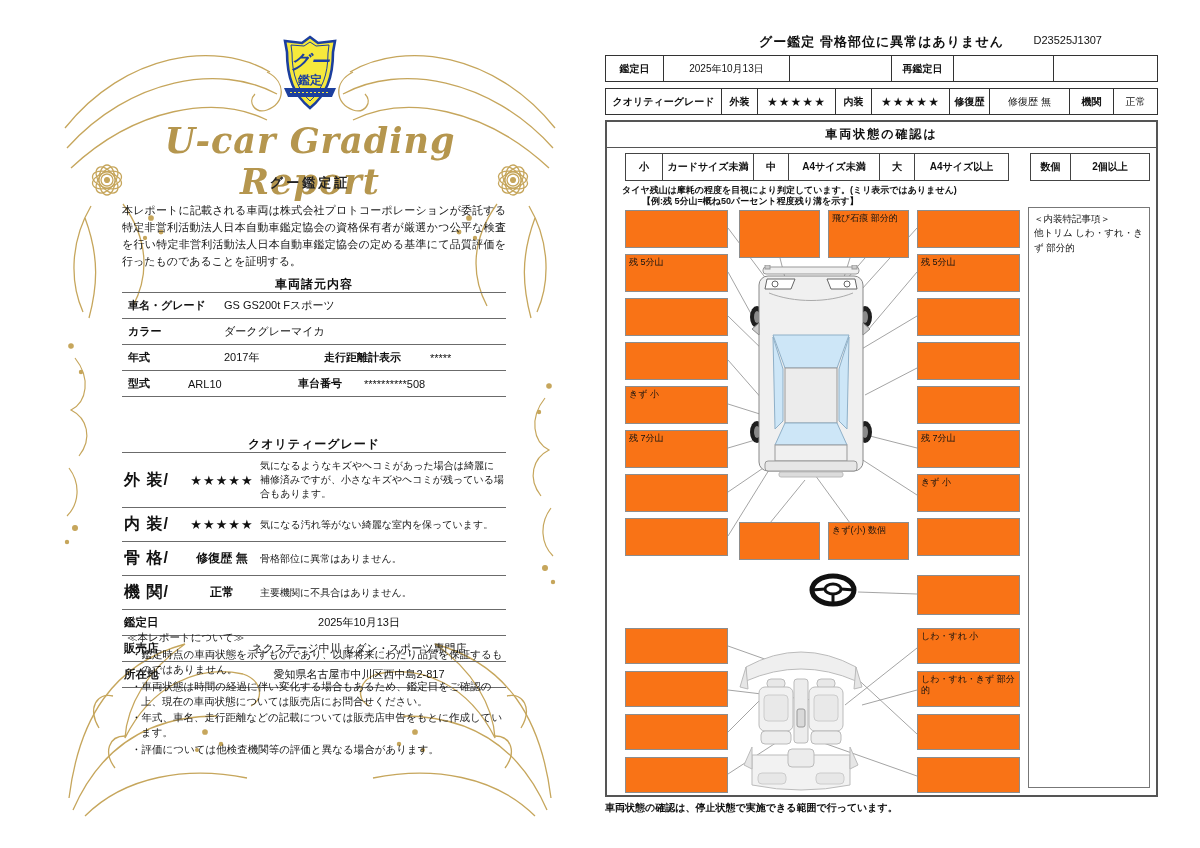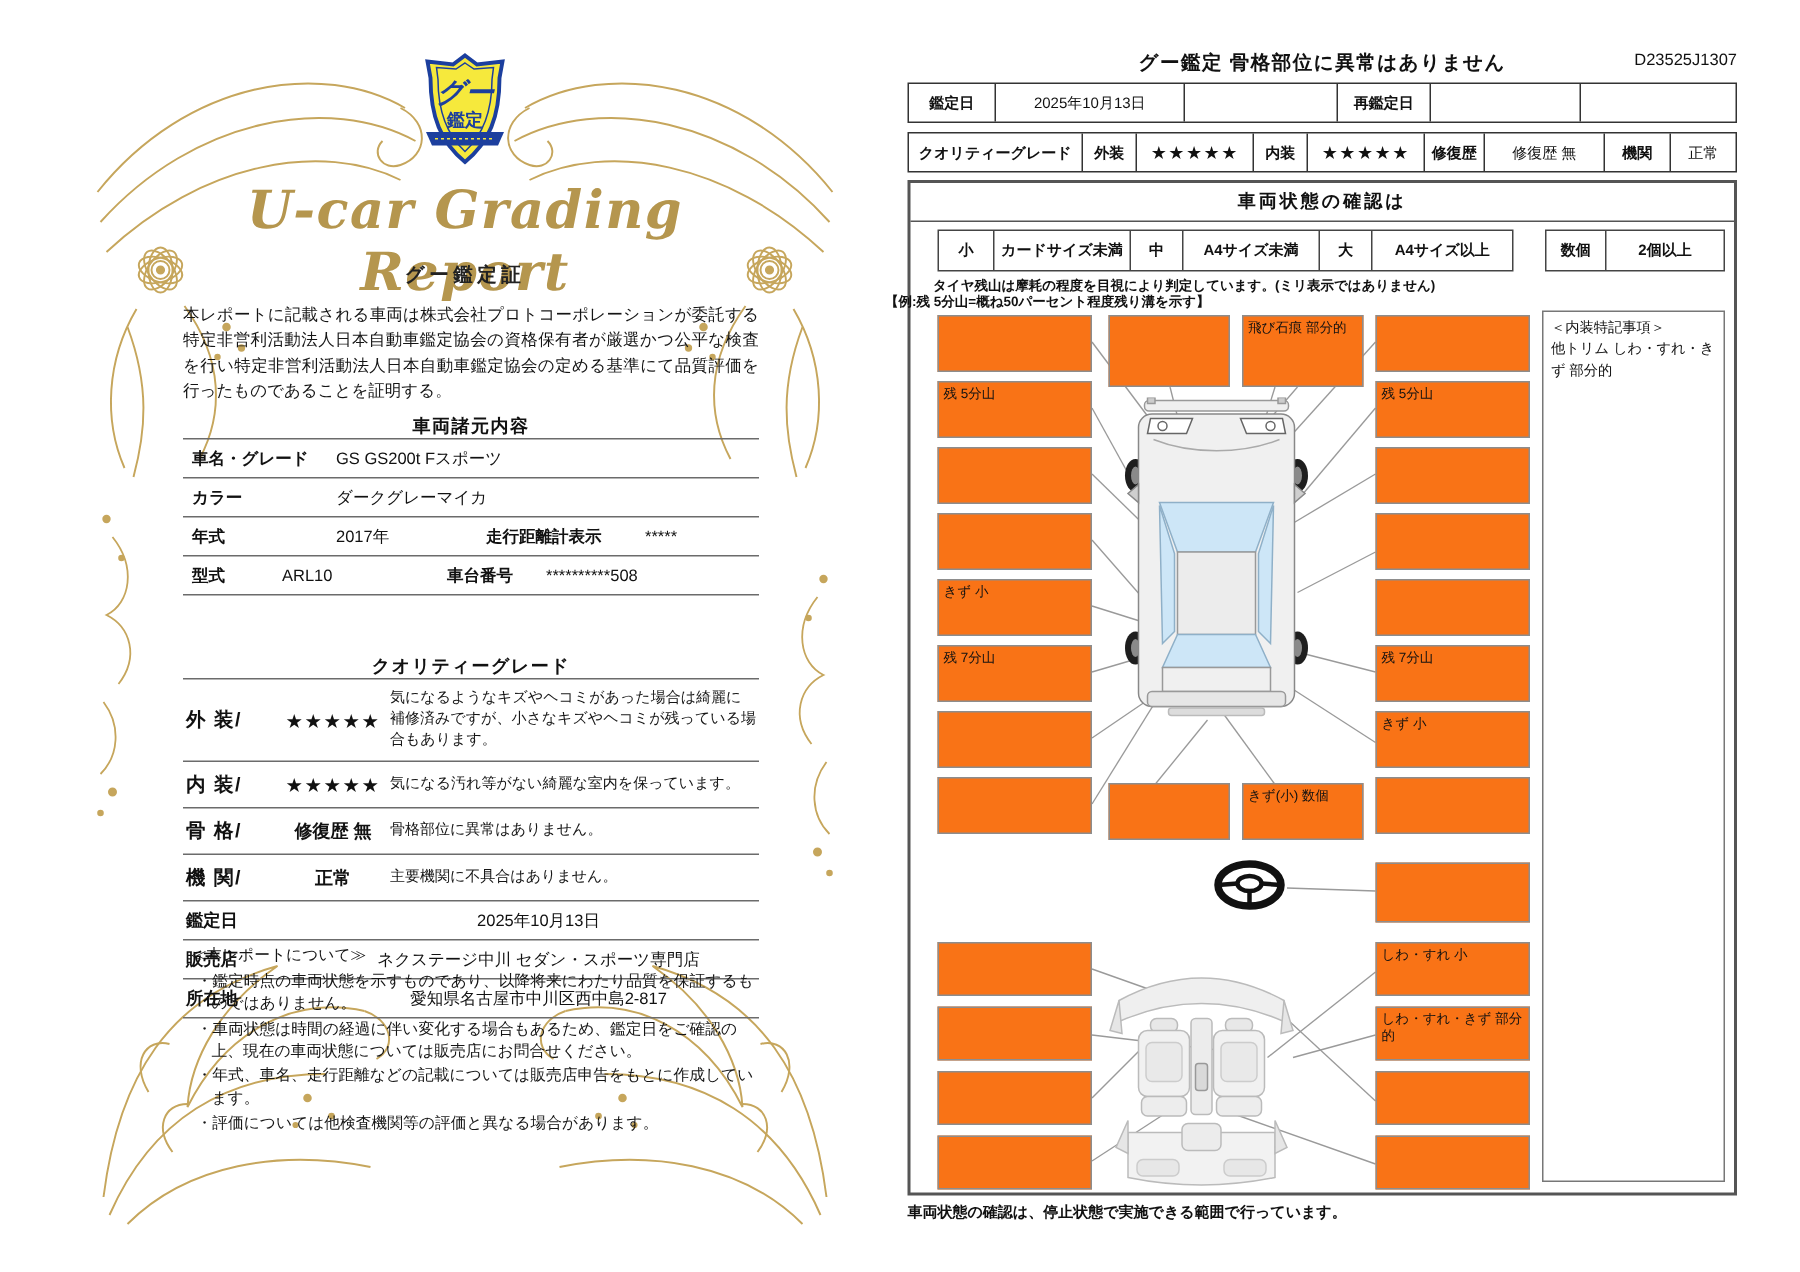--- a/index.html
+++ b/index.html
@@ -10,21 +10,21 @@
   .cert-title{font-family:"DejaVu Serif","Liberation Serif",serif;font-style:italic;
       font-weight:bold;color:#b5964e;font-size:35px;text-align:center;letter-spacing:1px;}
   .cert-sub{font-size:13px;letter-spacing:3px;text-align:center;color:#222;font-weight:600;}
   .cert-intro{font-family:"Liberation Serif",serif;font-size:11px;line-height:1.55;
       text-align:justify;color:#151515;}
   .sec-title{font-size:12px;font-weight:bold;text-align:center;letter-spacing:1px;}
   .specrow{border-top:1px solid #6b6b6b;display:flex;align-items:center;
       padding:5px 4px 5px 6px;font-size:11px;}
   .specrow .lb{font-weight:600;}
   .gr-row{border-top:1px solid #6b6b6b;display:flex;align-items:center;padding:6px 2px;}
-  .gr-lb{width:60px;font-size:13px;font-weight:bold;letter-spacing:1px;flex:none;}
+  .gr-lb{width:60px;font-size:16px;font-weight:bold;letter-spacing:1px;flex:none;}
   .gr-val{width:76px;text-align:center;font-size:12px;flex:none;font-weight:600;}
   .gr-val.stars{font-size:13px;letter-spacing:1px;font-weight:400;}
   .gr-desc{flex:1;font-size:10px;line-height:1.4;color:#151515;}
   .inf-row{border-top:1px solid #6b6b6b;display:flex;align-items:center;padding:5px 2px;}
   .inf-lb{width:90px;font-size:11.5px;font-weight:600;flex:none;}
   .inf-val{flex:1;text-align:center;font-size:11px;}
   .about{font-family:"Liberation Serif",serif;font-size:10.5px;line-height:1.45;color:#151515;}
   .about .ttl{margin-bottom:2px;}
   .about .itm{padding-left:14px;text-indent:-10px;margin-bottom:1px;}
   .logo-proto-text{font-size:23px;font-weight:800;color:#1d57a8;letter-spacing:1px;}
@@ -188,21 +188,21 @@
       <div class="ttl">≪本レポートについて≫</div>
       <div class="itm">・鑑定時点の車両状態を示すものであり、以降将来にわたり品質を保証するものではありません。</div>
       <div class="itm">・車両状態は時間の経過に伴い変化する場合もあるため、鑑定日をご確認の上、現在の車両状態については販売店にお問合せください。</div>
       <div class="itm">・年式、車名、走行距離などの記載については販売店申告をもとに作成しています。</div>
       <div class="itm">・評価については他検査機関等の評価と異なる場合があります。</div>
     </div>
 
   </div>
 
   <div class="abs cs-title" style="left:605px;top:33px;width:553px;">グー鑑定  骨格部位に異常はありません</div>
-  <div class="abs cs-doc" style="left:1040px;top:34px;width:118px;">D23525J1307</div>
+  <div class="abs cs-doc" style="left:984px;top:34px;width:118px;">D23525J1307</div>
 
   <div class="abs trow" style="left:605px;top:55px;width:553px;height:27px;">
     <div class="tcell b" style="width:58px;">鑑定日</div>
     <div class="tcell" style="width:126px;">2025年10月13日</div>
     <div class="tcell" style="width:102px;"></div>
     <div class="tcell b" style="width:62px;">再鑑定日</div>
     <div class="tcell" style="width:100px;"></div>
     <div class="tcell" style="flex:1;"></div>
   </div>
 
@@ -229,21 +229,21 @@
     <div class="lcell" style="width:91px;">A4サイズ未満</div>
     <div class="lcell" style="width:35px;">大</div>
     <div class="lcell" style="flex:1;">A4サイズ以上</div>
   </div>
   <div class="abs legend" style="left:1030px;top:153px;width:120px;">
     <div class="lcell" style="width:40px;">数個</div>
     <div class="lcell" style="flex:1;">2個以上</div>
   </div>
 
   <div class="abs tire-note" style="left:622px;top:185px;width:420px;">タイヤ残山は摩耗の程度を目視により判定しています。(ミリ表示ではありません)</div>
-  <div class="abs tire-note" style="left:590px;top:196px;width:420px;">【例:残 5分山=概ね50パーセント程度残り溝を示す】</div>
+  <div class="abs tire-note" style="left:642px;top:196px;width:420px;">【例:残 5分山=概ね50パーセント程度残り溝を示す】</div>
 
   <svg class="abs" style="left:605px;top:120px;pointer-events:none;" width="553" height="677" viewBox="0 0 553 677">
     <g stroke="#9a9a9a" stroke-width="0.9" fill="none">
       <line x1="123" y1="108" x2="177" y2="180"></line>
         <line x1="123" y1="152" x2="155" y2="210"></line>
       <line x1="123" y1="196" x2="163" y2="235"></line>
         <line x1="123" y1="240" x2="158" y2="280"></line>
       <line x1="123" y1="284" x2="158" y2="295"></line>
         <line x1="123" y1="328" x2="157" y2="318"></line>
       <line x1="123" y1="372" x2="170" y2="340"></line>

